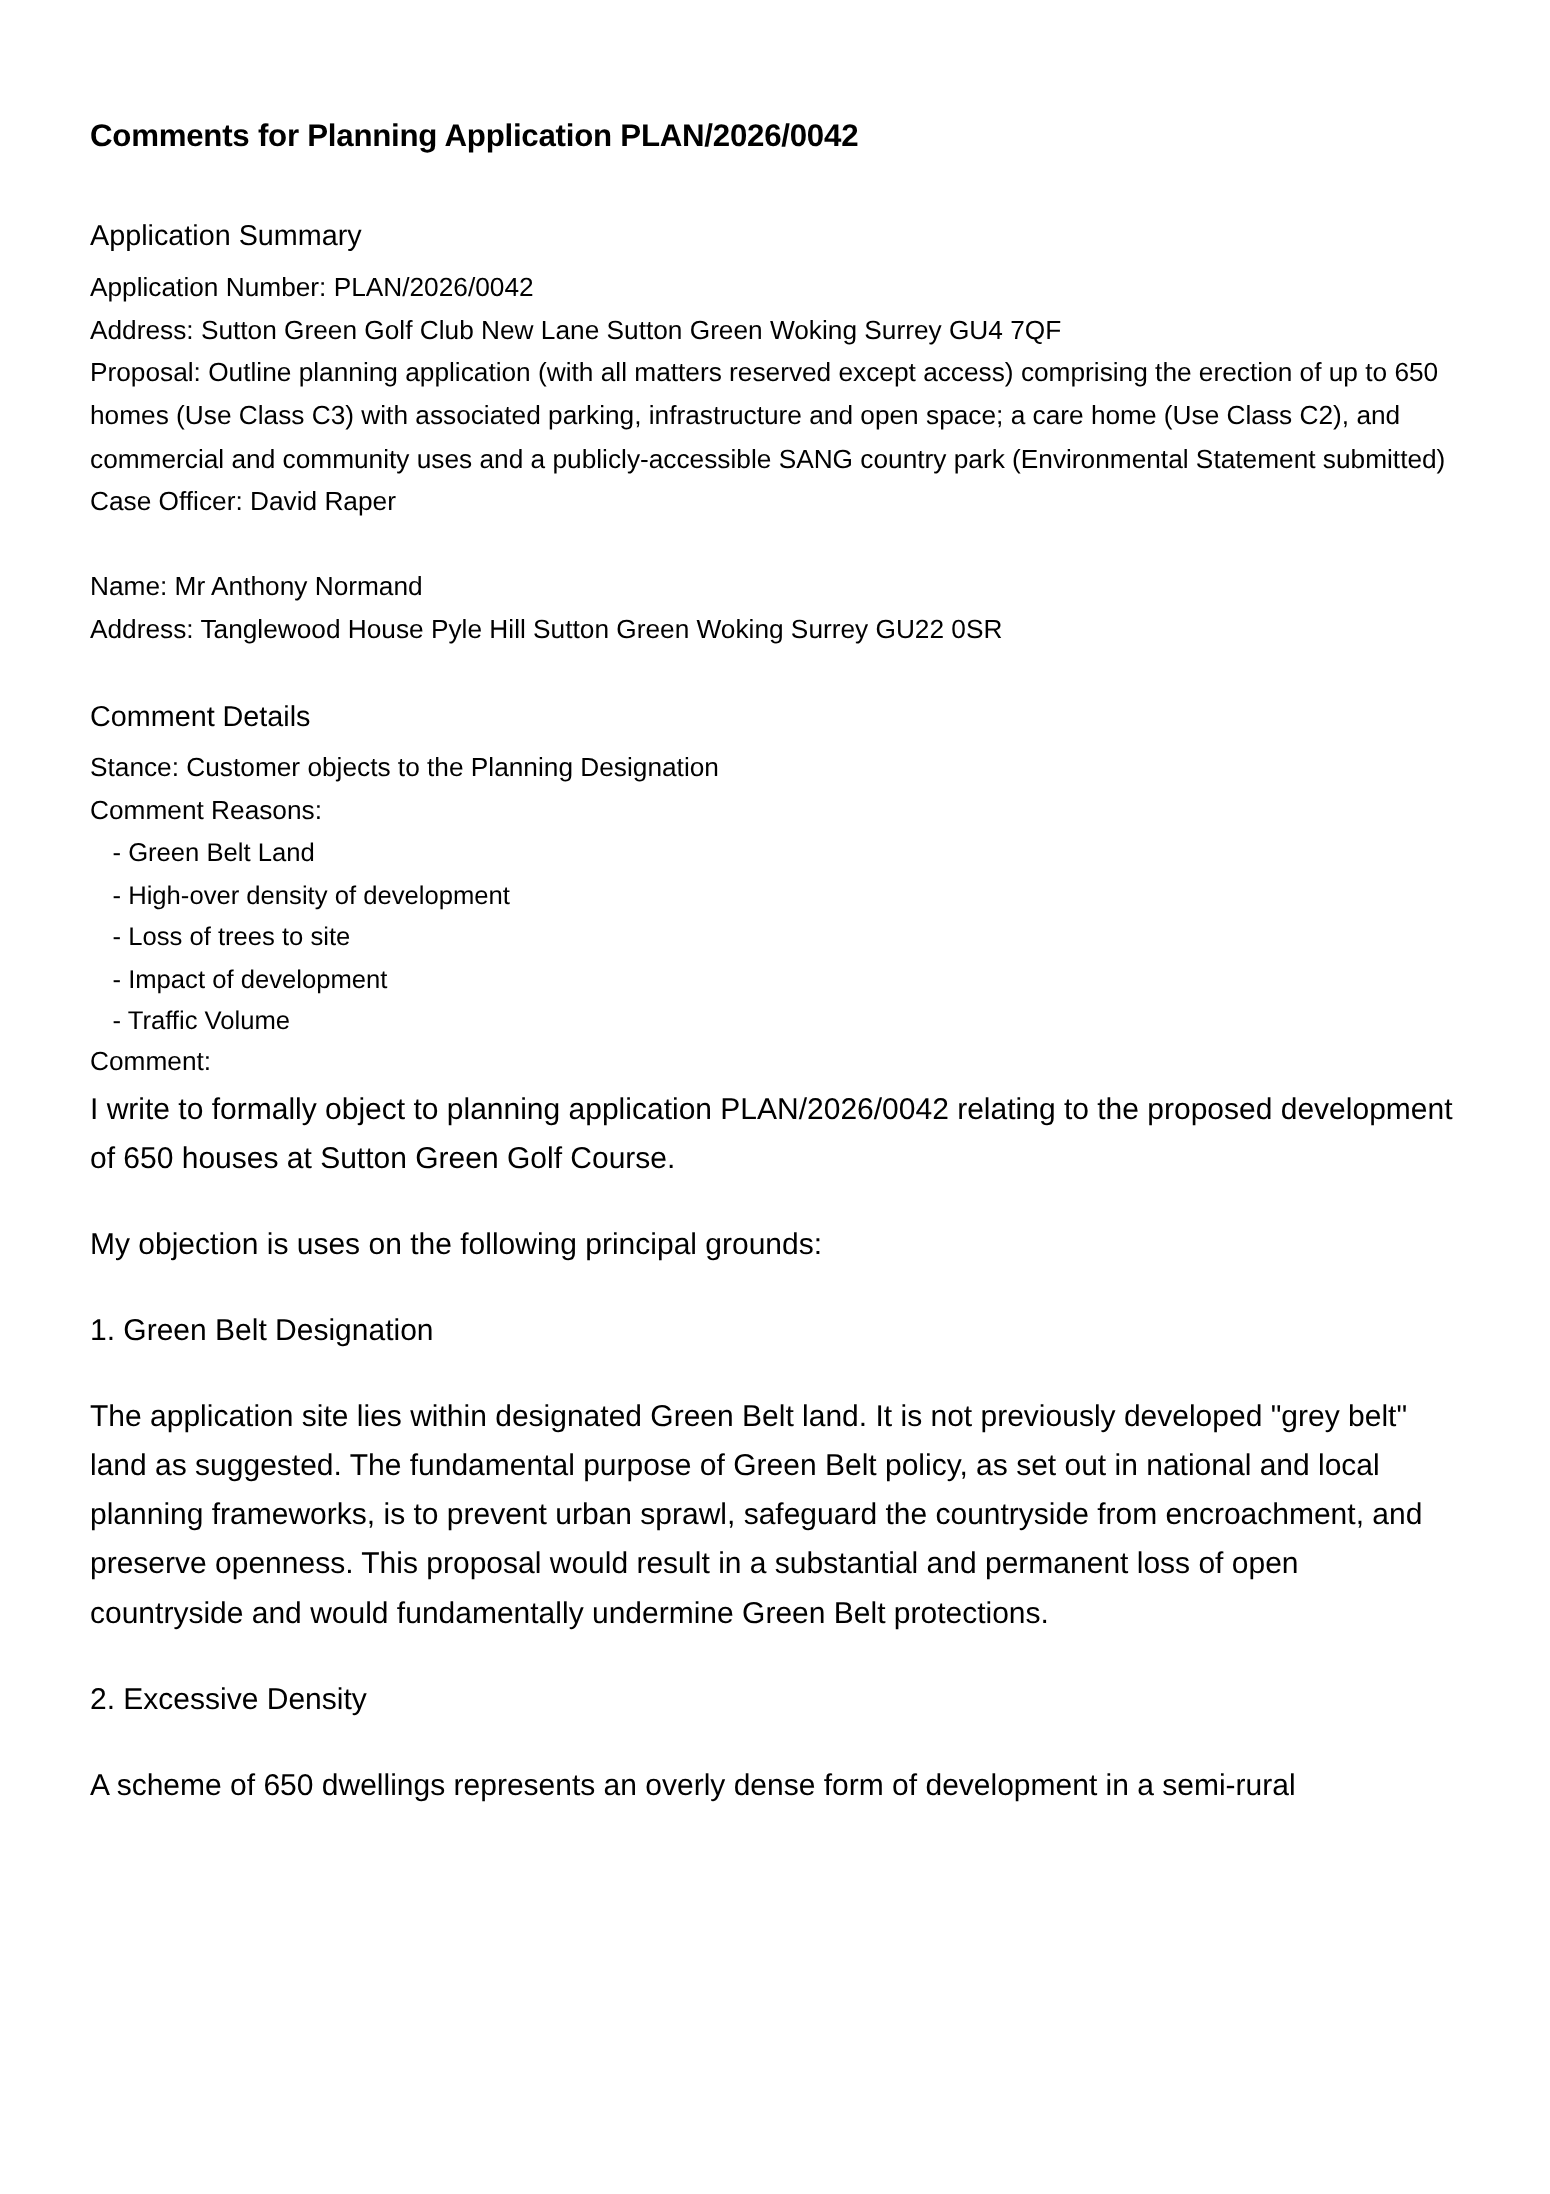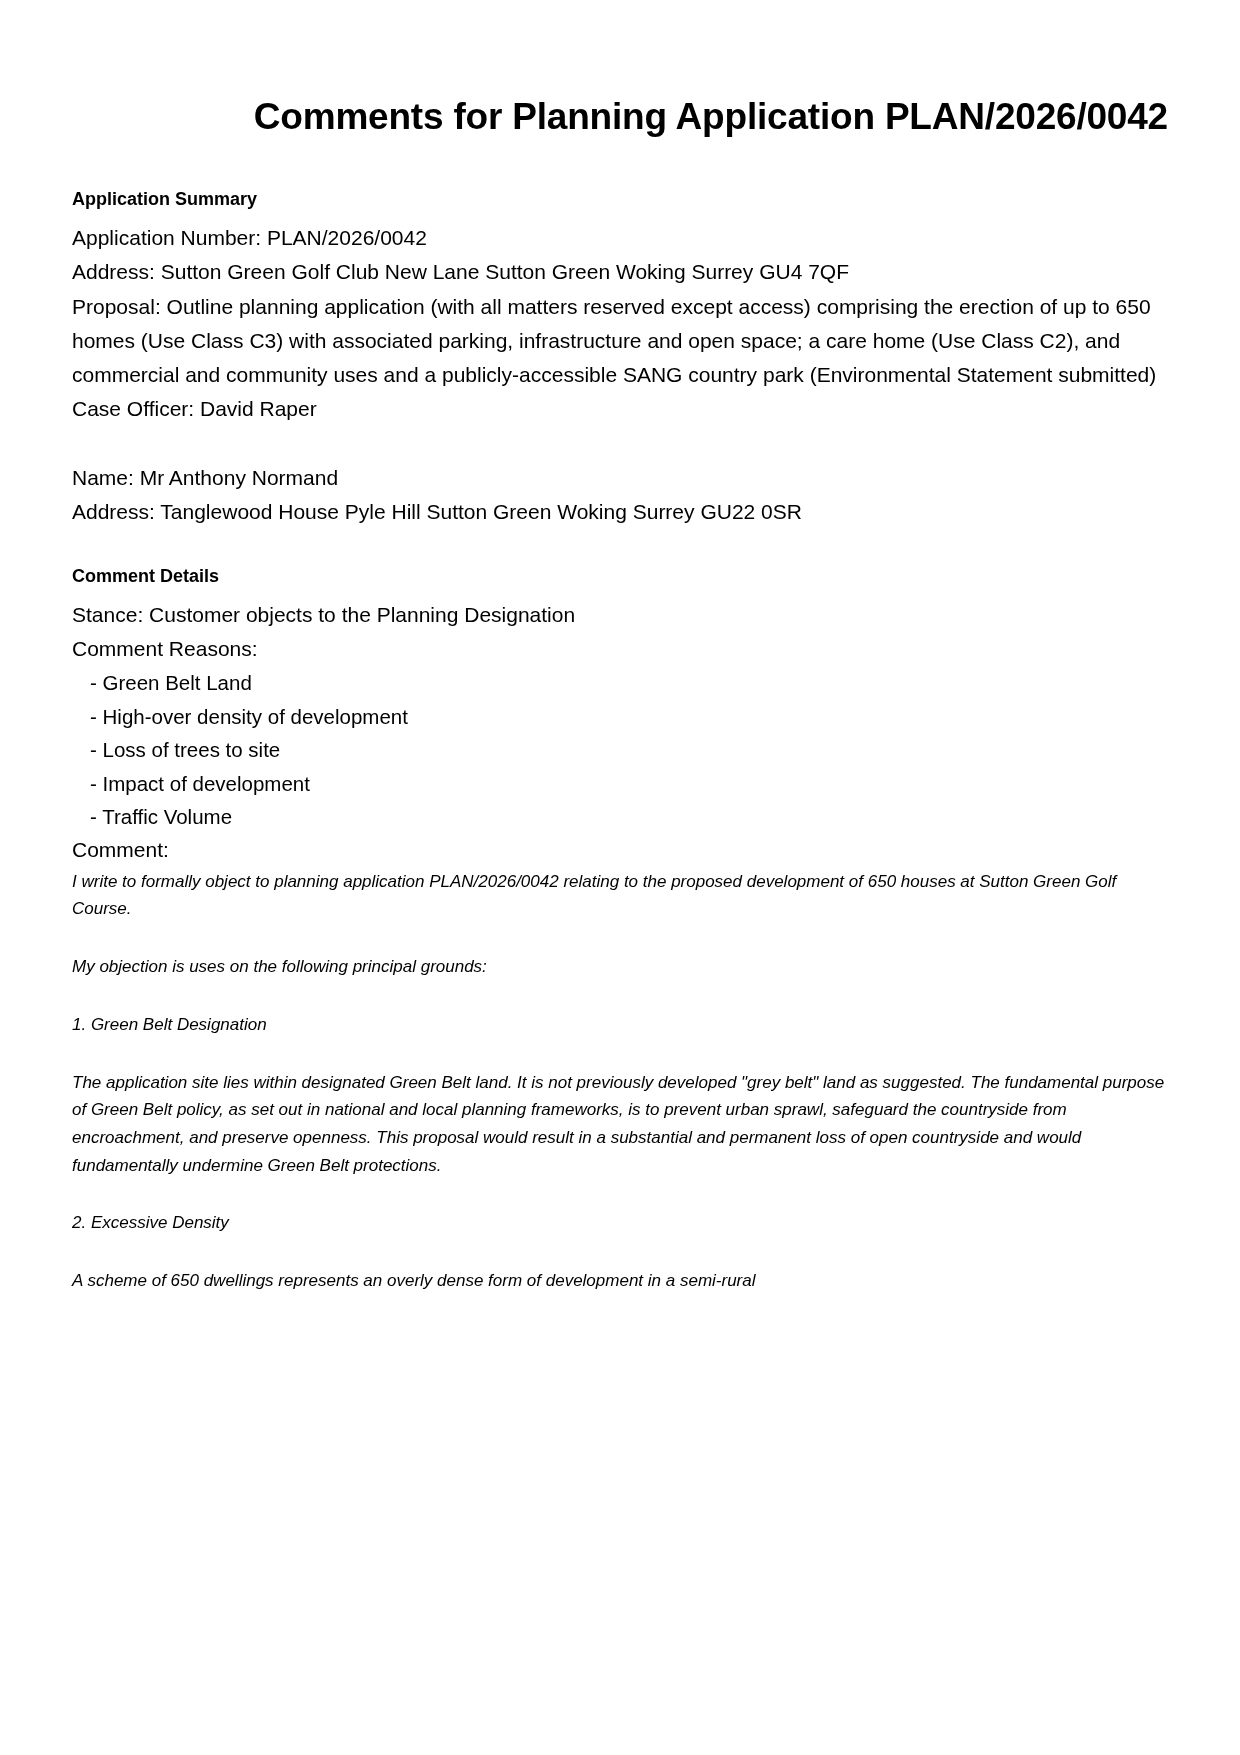--- a/index.html
+++ b/index.html
@@ -15,47 +15,46 @@
     -webkit-font-smoothing: antialiased;
   }
   .page {
     box-sizing: border-box;
     width: 1240px;
     min-height: 1755px;
     padding: 76px 72px 60px 72px;
     background: #ffffff;
   }
   h1.doc-title {
-    font-size: 37px;
+    font-size: 25px;
     font-weight: bold;
-    text-align: right;
+    text-align: left;
     margin: 18px 0 46px 0;
     letter-spacing: -0.2px;
     line-height: 1.25;
   }
   h2.section-title {
-    font-size: 18px;
-    font-weight: bold;
+    font-size: 23px;
+    font-weight: normal;
     margin: 0 0 8px 0;
     line-height: 1.5;
   }
   .section {
     margin-bottom: 34px;
   }
   p.line {
     font-size: 21px;
     line-height: 1.63;
     margin: 0;
     font-weight: normal;
   }
   p.body-para {
-    font-size: 17px;
+    font-size: 24px;
     line-height: 1.63;
     margin: 0 0 30px 0;
-    font-style: italic;
   }
   .reason-item {
     font-size: 20.5px;
     line-height: 1.63;
     margin: 0;
     padding-left: 18px;
   }
 </style>
 </head>
 <body>

